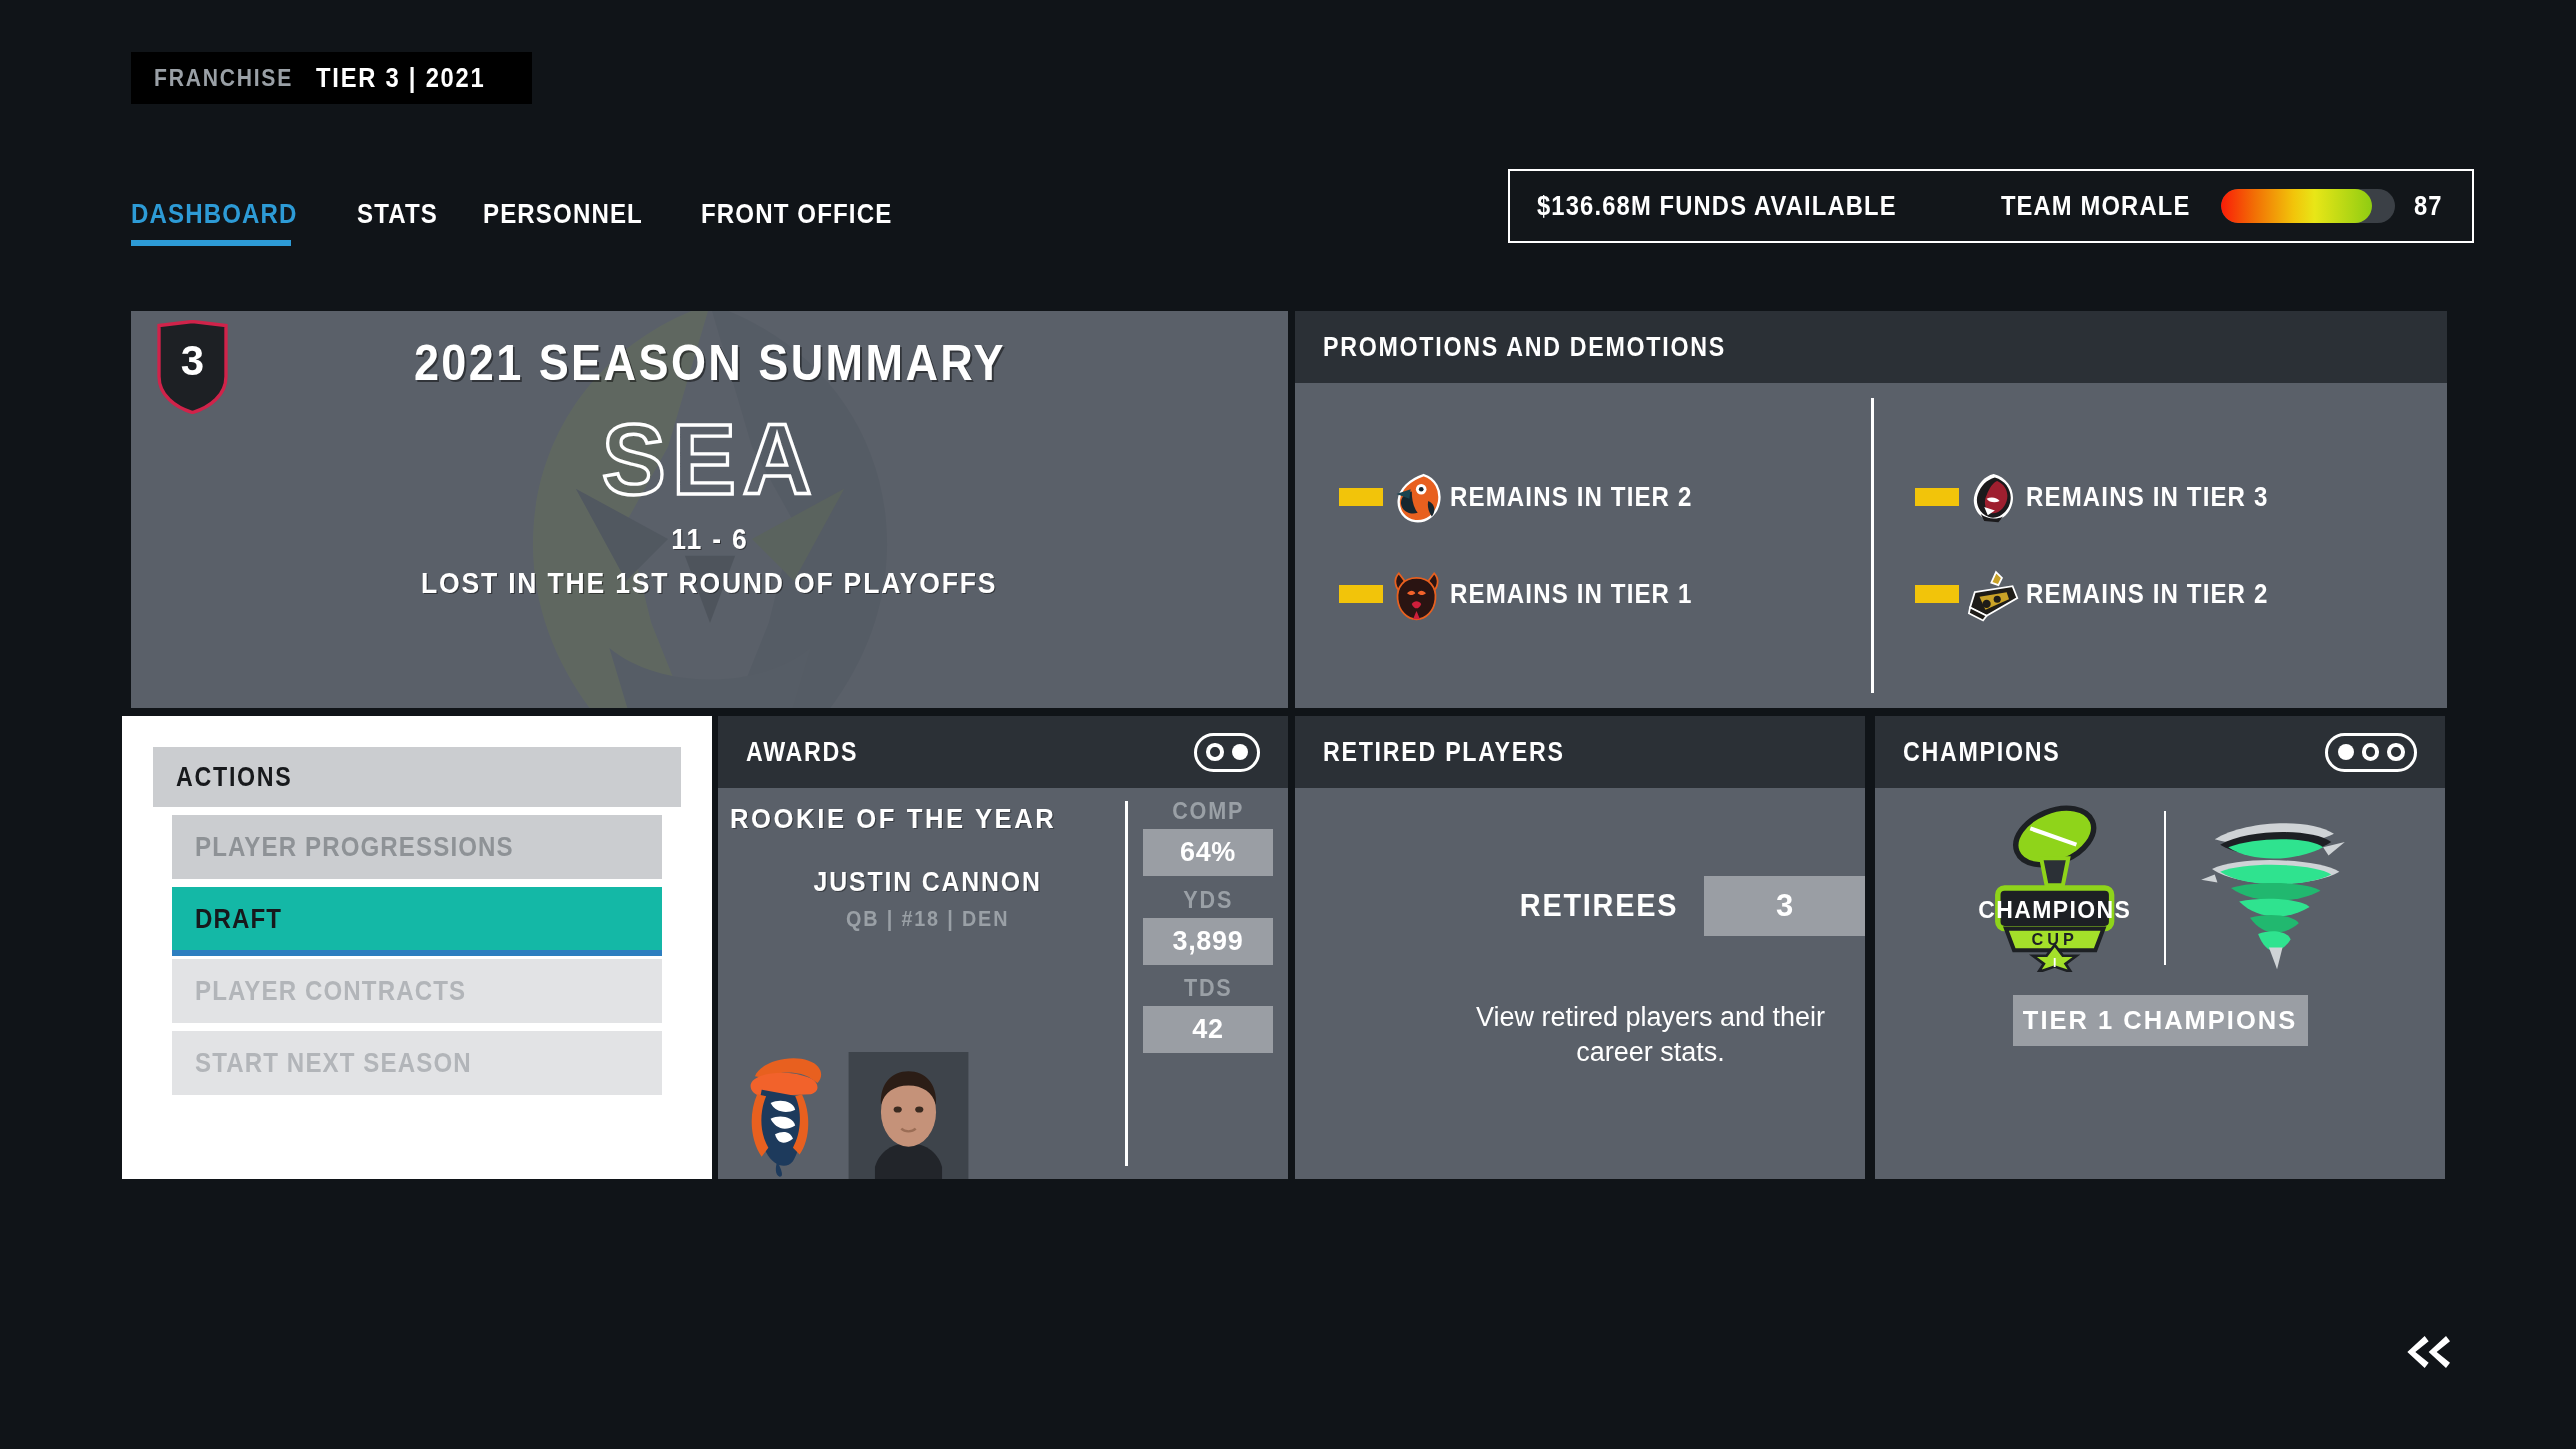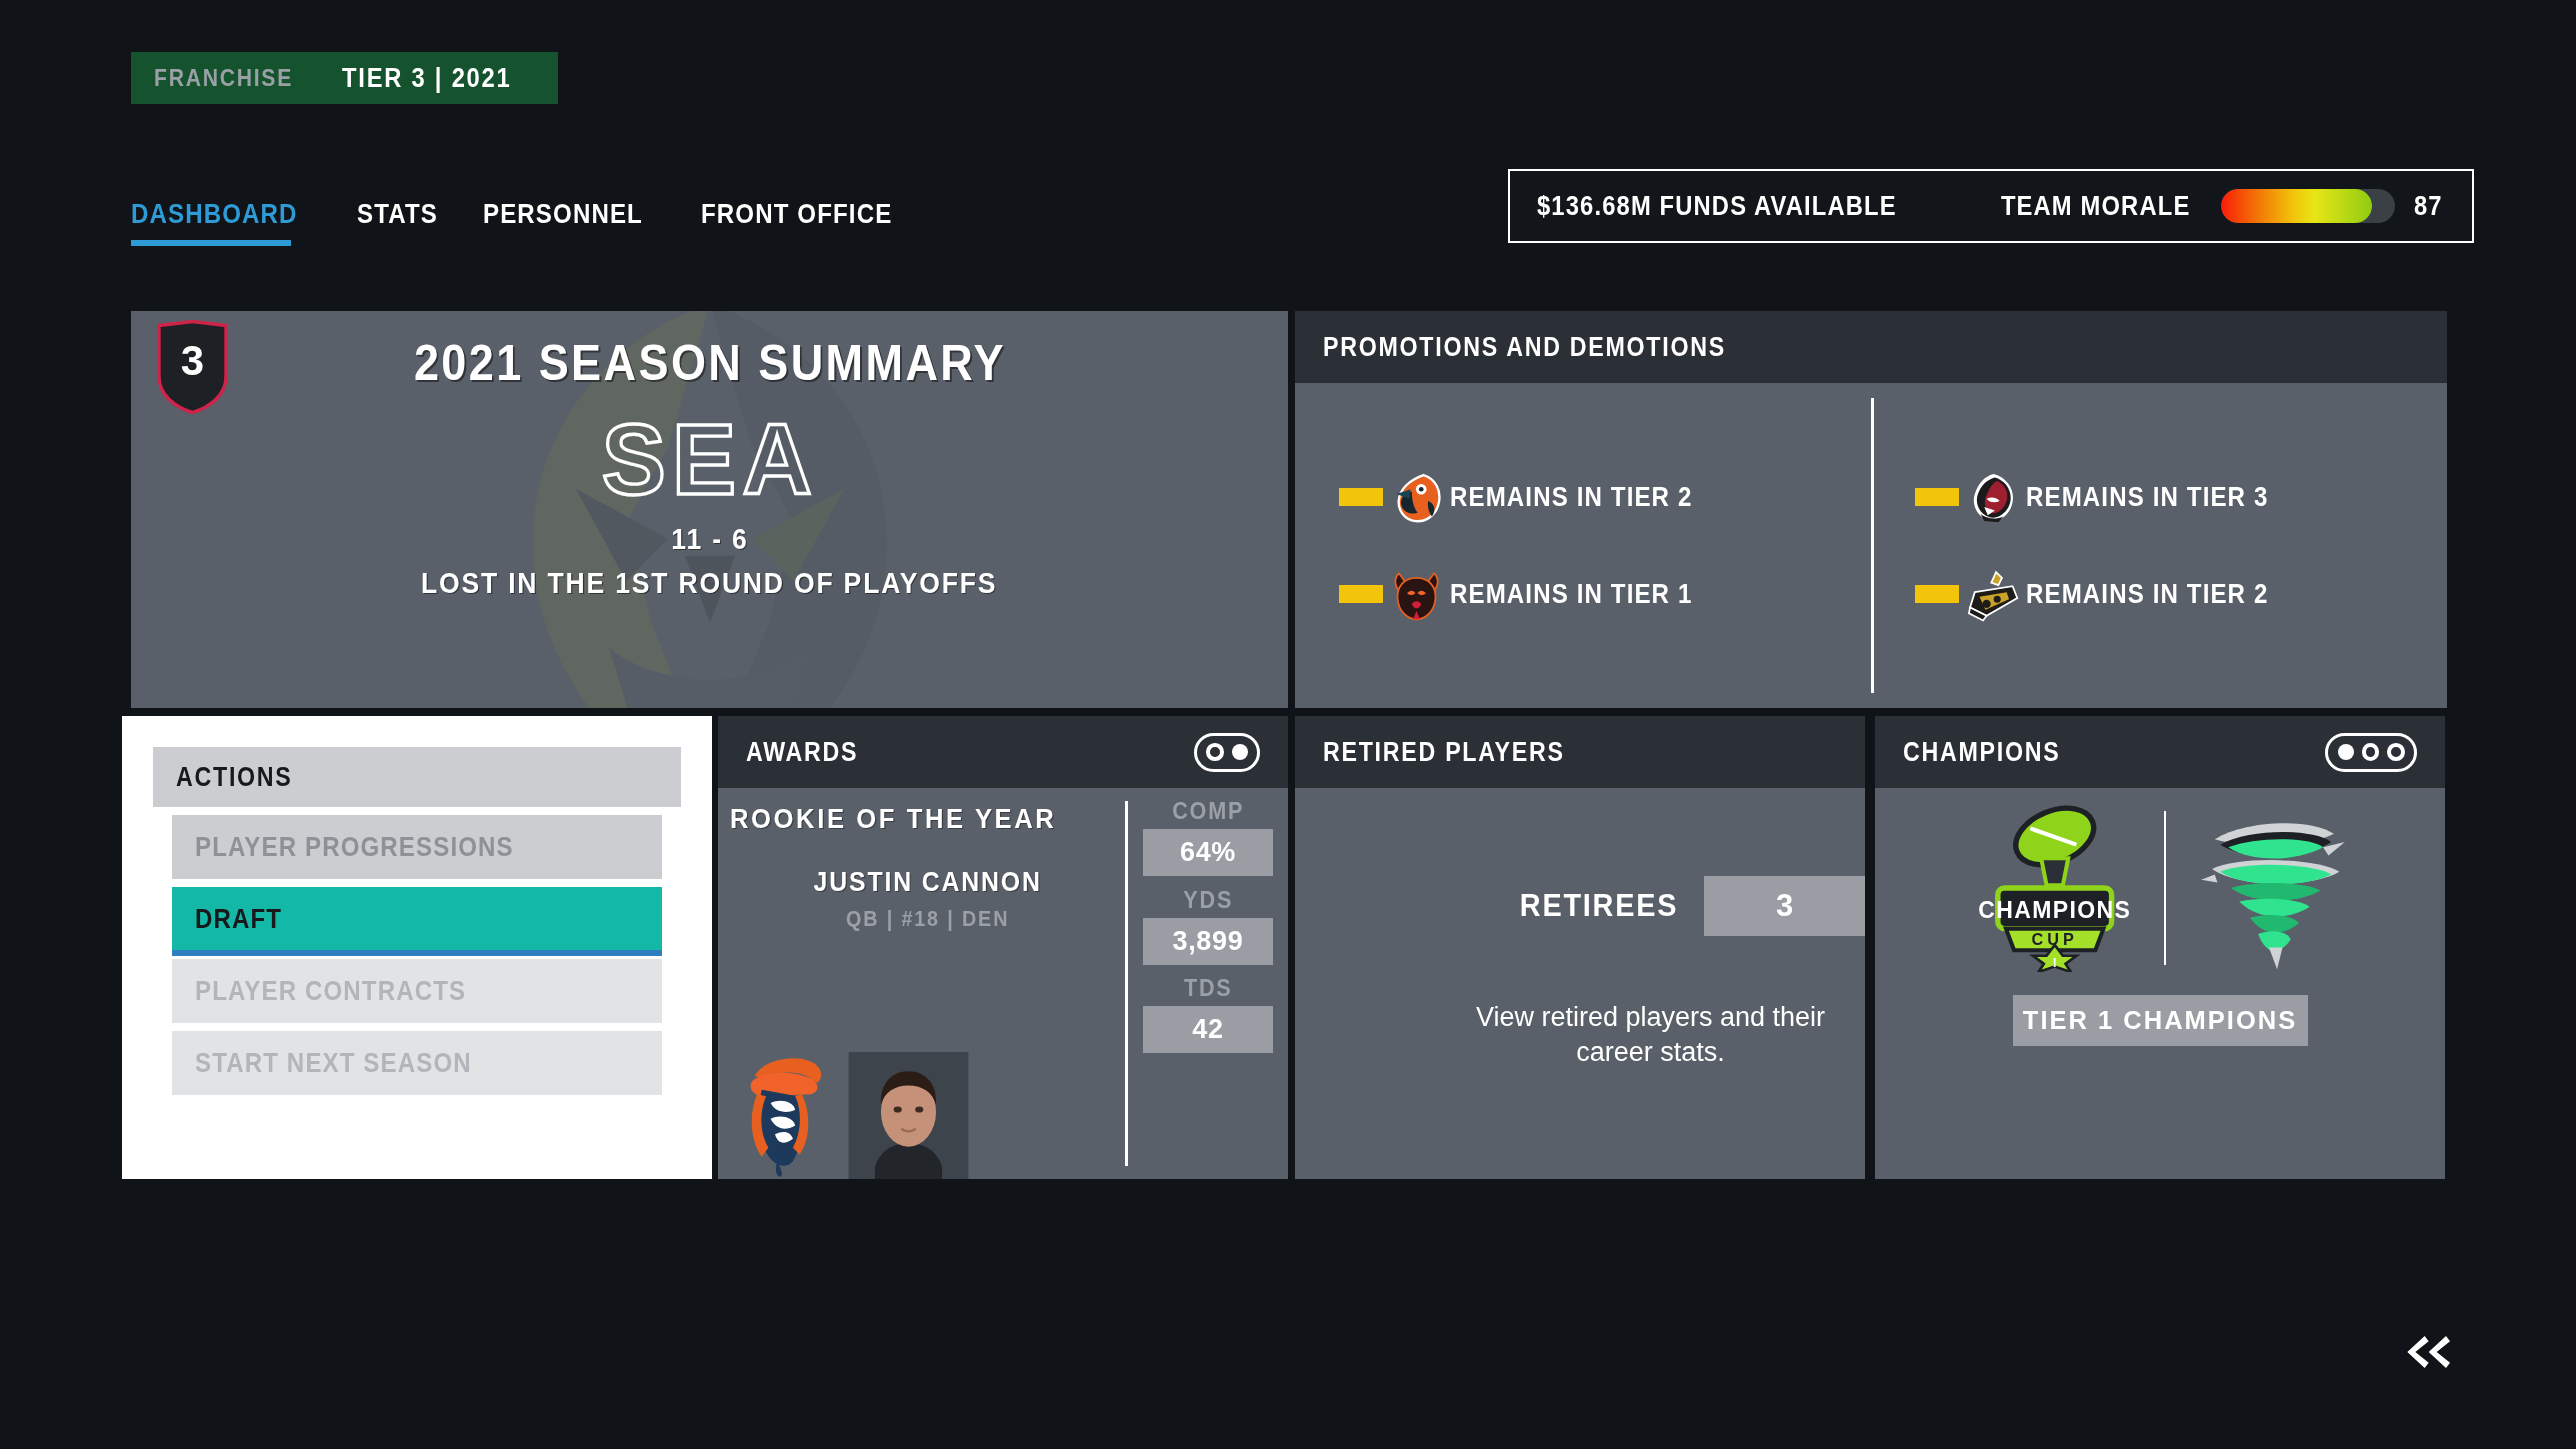--- a/index.html
+++ b/index.html
@@ -2,21 +2,21 @@
 <html style="font-size:10.7px"><head>
 <meta charset="utf-8">
 <style>
   * { margin:0; padding:0; box-sizing:border-box; }
   html,body { width:2576px; height:1449px; background:#101418; overflow:hidden; }
   body { font-family:"Liberation Sans", sans-serif; color:#fff; }
 
   
   #breadcrumb{
     position:absolute; left:131px; top:52px; height:52px;
-    background:#14532d; display:flex; align-items:center; padding:0 23px; gap:30px;
+    background:#000000; display:flex; align-items:center; padding:0 23px; gap:4px;
   }
   .crumb-dim{ color:#9aa0a6; font-size:24px; letter-spacing:2px; font-weight:700;
               transform:scaleX(.88); transform-origin:left center; }
   .crumb-main{ color:#ffffff; font-size:27px; letter-spacing:2px; font-weight:700;
               transform:scaleX(.88); transform-origin:left center; }
 
   
   #nav{ position:absolute; left:131px; top:198px; display:flex; align-items:flex-end; gap:32px; }
   .nav-item{ font-size:28px; font-weight:700; letter-spacing:1.3px; color:#ffffff;
              transform:scaleX(.86); transform-origin:left bottom; padding-bottom:6.7px; position:relative; }

